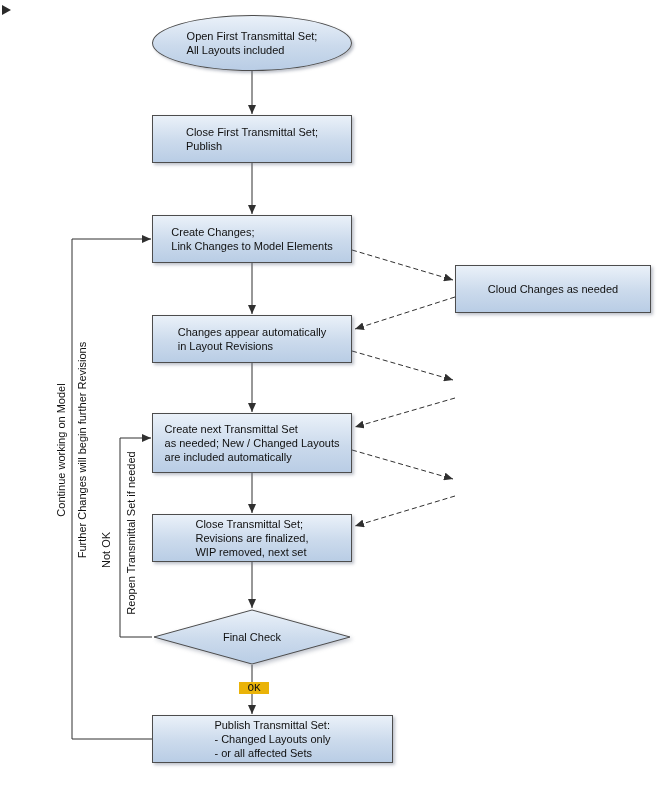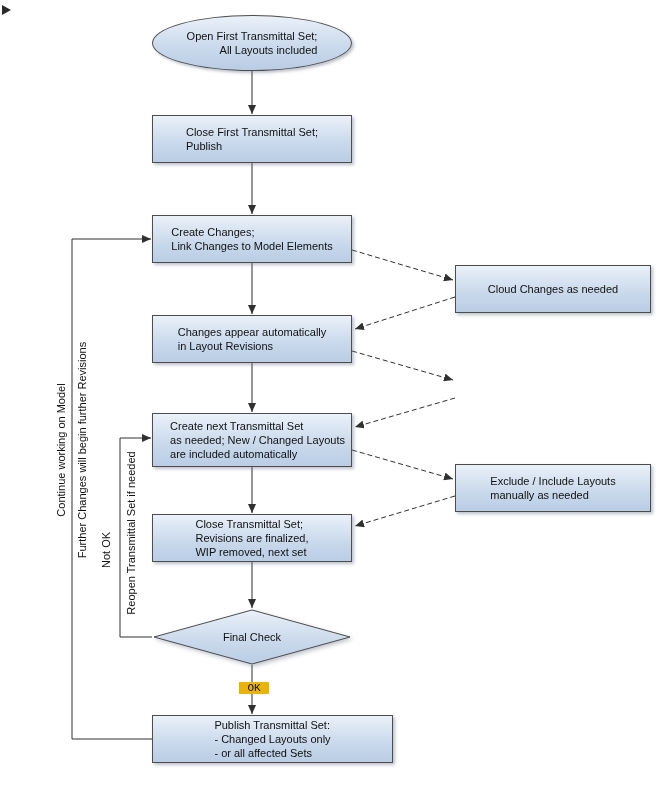--- a/index.html
+++ b/index.html
@@ -11,21 +11,21 @@
   .node{
     position:absolute;display:flex;align-items:center;justify-content:center;
     font-size:11px;line-height:1.3;color:#101010;
     background:linear-gradient(180deg,#eaf1f9 0%,#cbdaec 55%,#b9cde5 100%);
     border:1px solid #4d4d4d;
     box-shadow:2px 2px 3px rgba(110,120,140,.45);
     box-sizing:border-box;
   }
   .node .label{white-space:pre-line;text-align:left;padding:2px 6px;}
   .ellipse{border-radius:50%;}
-  .ellipse .label{text-align:right;}
+  .ellipse .label{text-align:left;}
   .diamond{background:none;border:none;box-shadow:none;}
   .diamond svg{position:absolute;left:0;top:0;filter:drop-shadow(2px 2px 2px rgba(110,120,140,.45));}
   .diamond .label{position:relative;z-index:1;text-align:center;}
   .vlabel{
     position:absolute;height:14px;line-height:14px;font-size:11px;text-align:center;
     transform:rotate(-90deg);white-space:nowrap;color:#101010;
   }
   .edge-label{
     position:absolute;font-size:11px;line-height:12px;text-align:center;
     background:#eab308;padding:0 2px;color:#101010;font-family:Liberation Mono, monospace;
@@ -77,21 +77,21 @@
   <div class="node" style="left:152px;top:215px;width:200px;height:48px;">
     <div class="label">Create Changes;
 Link Changes to Model Elements</div>
   </div>
 
   <div class="node" style="left:152px;top:315px;width:200px;height:48px;">
     <div class="label">Changes appear automatically
 in Layout Revisions</div>
   </div>
 
-  <div class="node" style="left:152px;top:413px;width:200px;height:54px;justify-content:flex-end;">
+  <div class="node" style="left:152px;top:413px;width:200px;height:60px;">
     <div class="label">Create next Transmittal Set
 as needed; New / Changed Layouts
 are included automatically</div>
   </div>
 
   <div class="node" style="left:152px;top:514px;width:200px;height:48px;">
     <div class="label">Close Transmittal Set;
 Revisions are finalized,
 WIP removed, next set</div>
   </div>
@@ -114,24 +114,20 @@
     <div class="label">Publish Transmittal Set:
 - Changed Layouts only
 - or all affected Sets</div>
   </div>
 
   <div class="node" style="left:455px;top:265px;width:196px;height:48px;">
     <div class="label">Cloud Changes as needed</div>
   </div>
 
 
-  <div class="node" style="left:455px;top:464px;width:196px;height:48px;">
-    <div class="label">Exclude / Include Layouts
-manually as needed</div>
-  </div>
 
   <div class="edge-label" style="left:239px;top:682px;width:26px;">OK</div>
 
   <div class="vlabel" style="left:6px;top:543px;width:200px;">Not OK</div>
   <div class="vlabel" style="left:-19px;top:526px;width:300px;">Reopen Transmittal Set if needed</div>
 
   <div class="vlabel" style="left:-89px;top:443px;width:300px;">Continue working on Model</div>
   <div class="vlabel" style="left:-68px;top:443px;width:300px;">Further Changes will begin further Revisions</div>
 
 </div>

